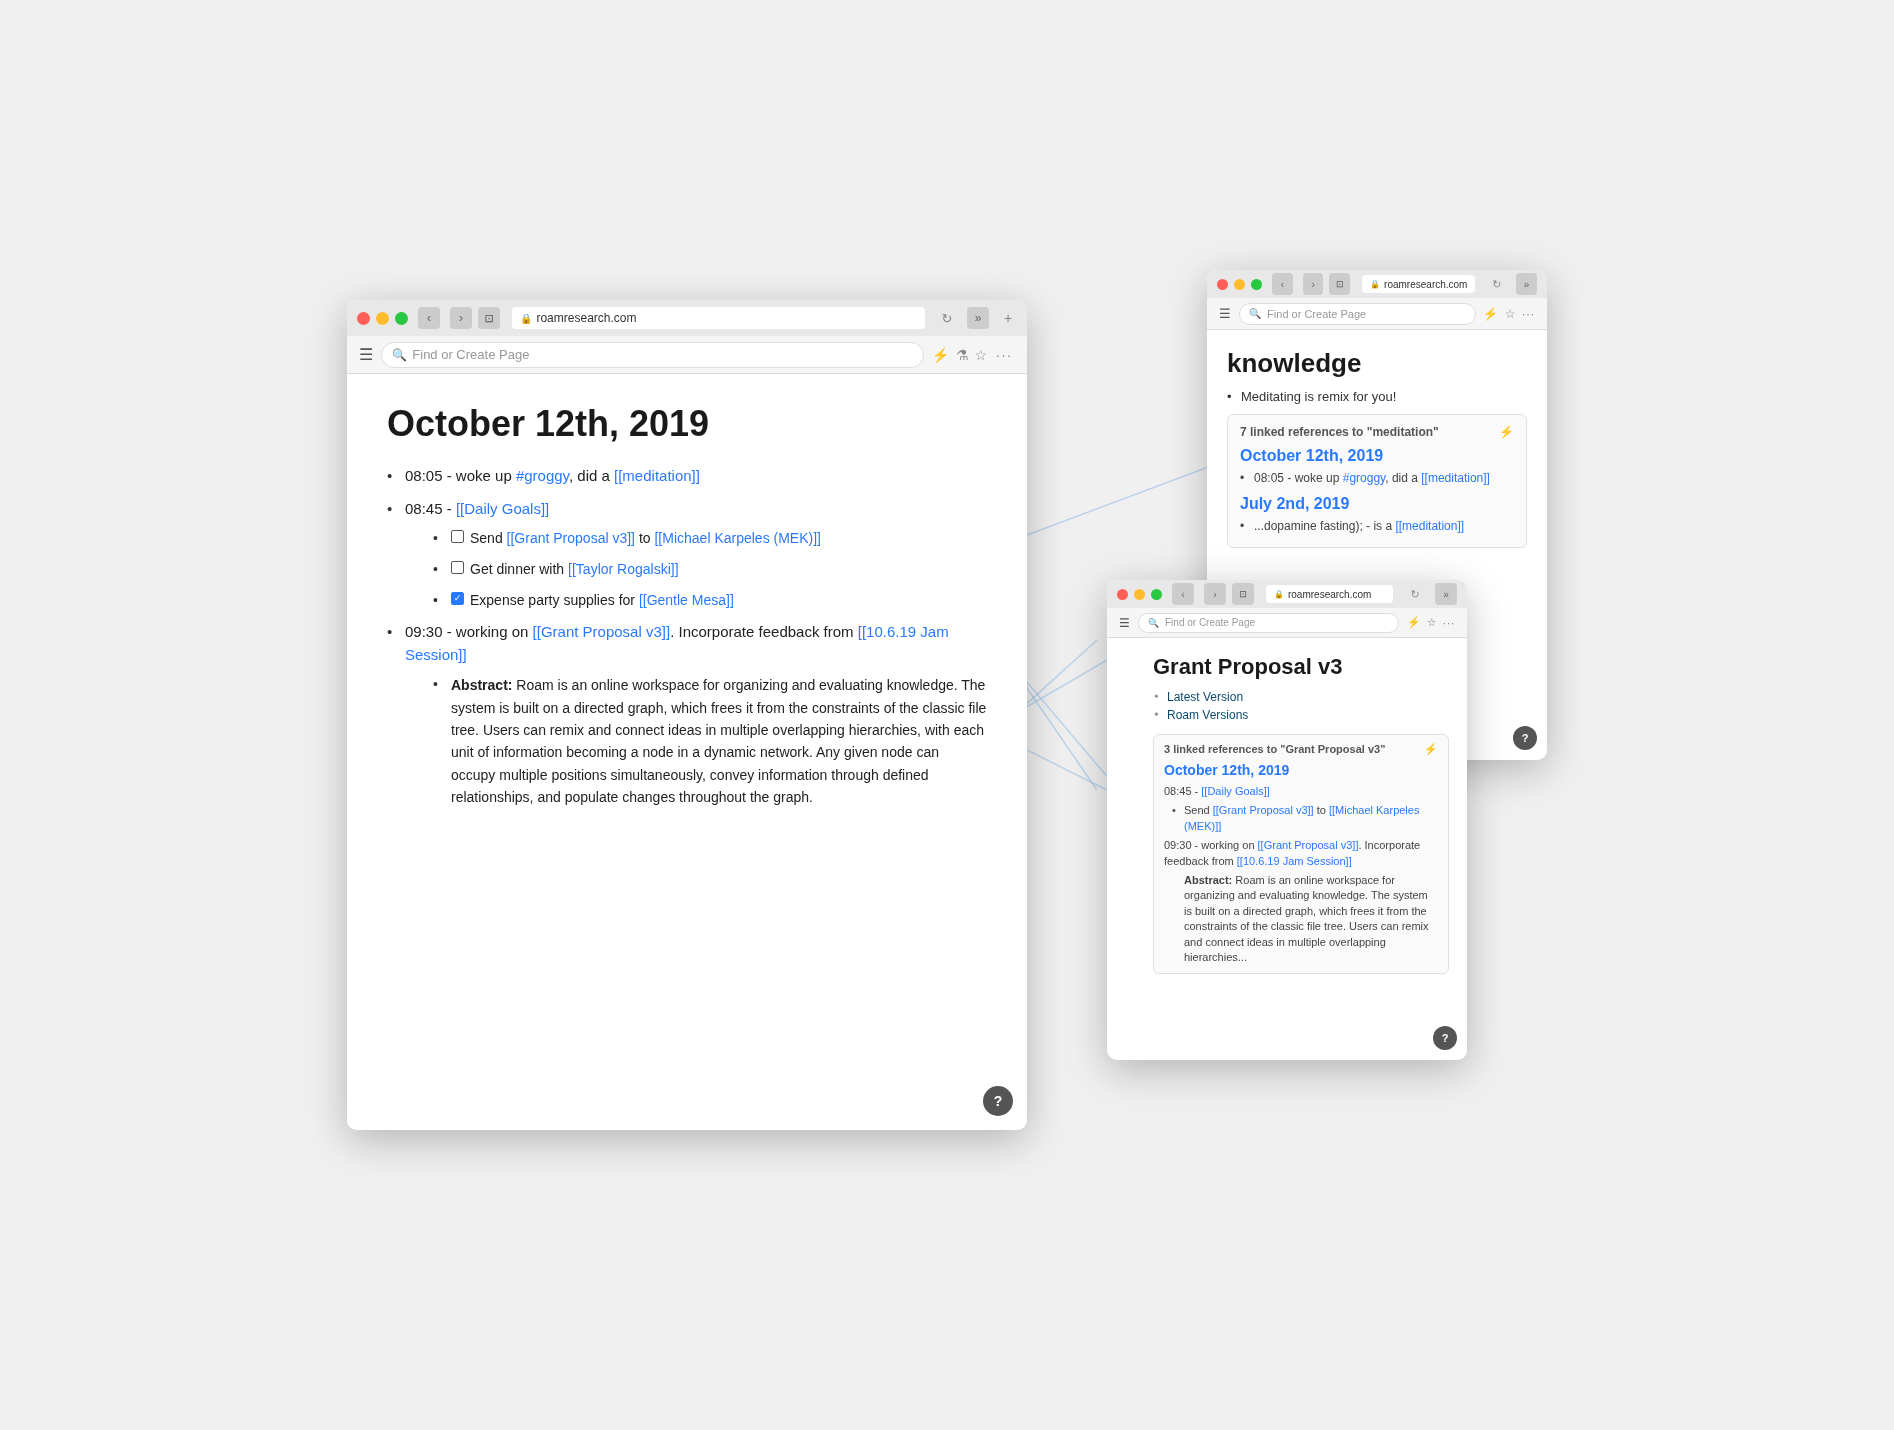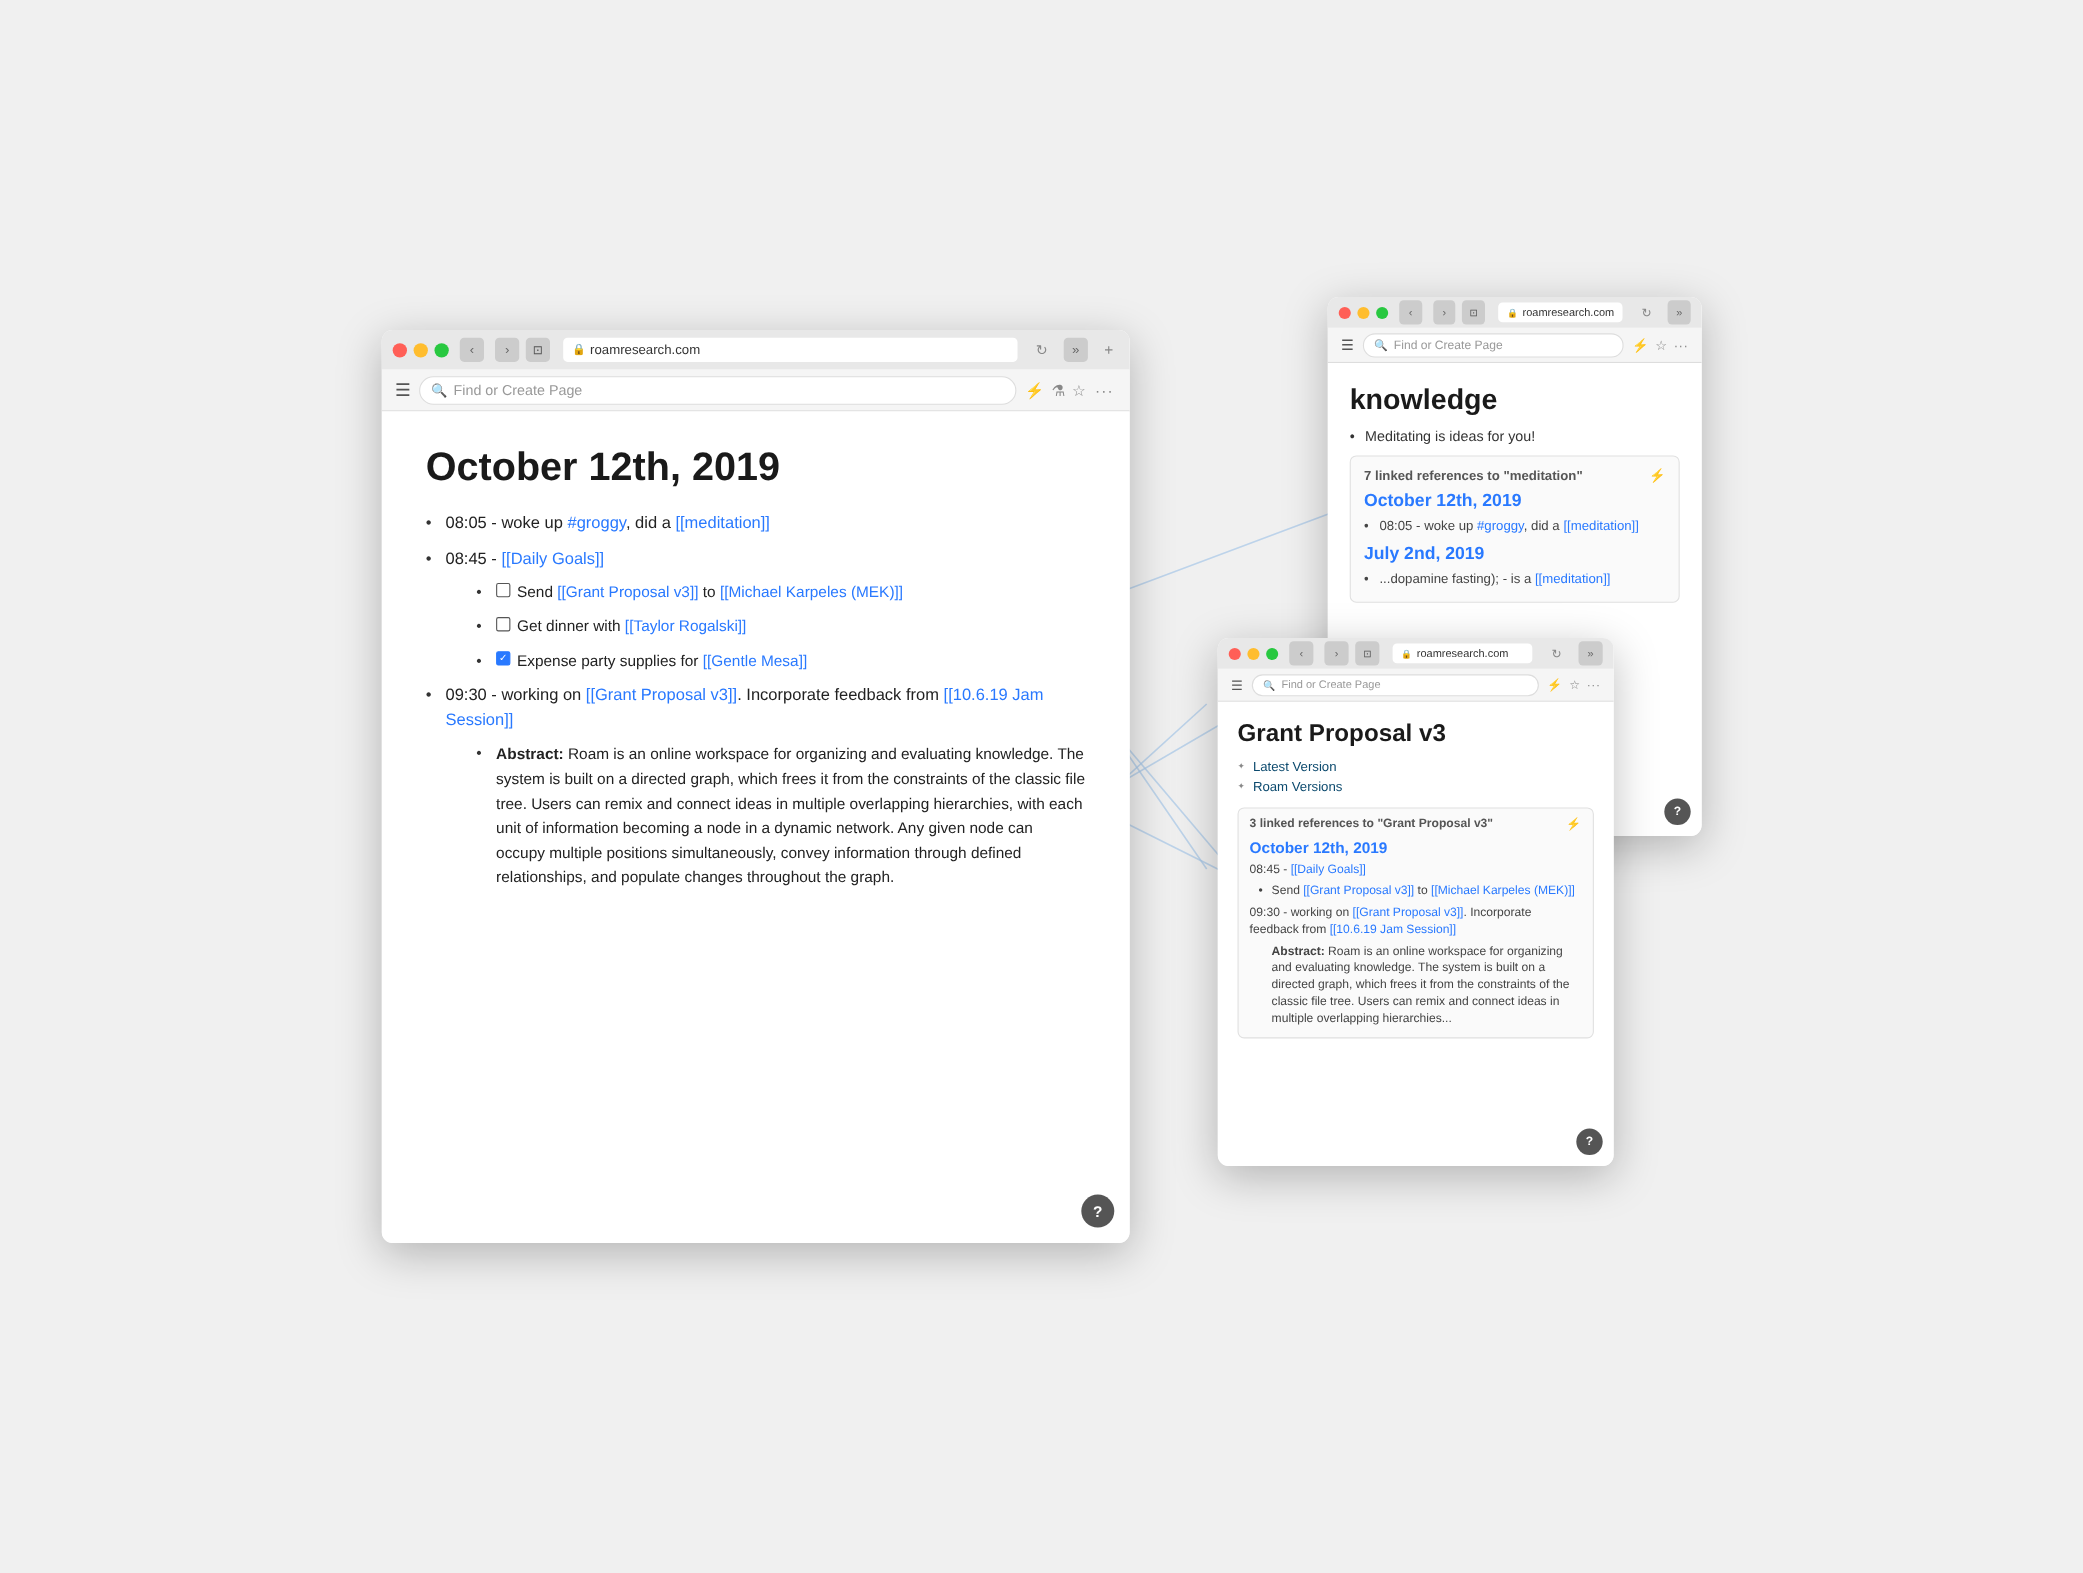--- a/index.html
+++ b/index.html
@@ -326,20 +326,21 @@
       height: 480px;
       z-index: 4;
     }
 
     .grant-window .title-bar { height: 28px; }
     .grant-window .traffic-light { width: 11px; height: 11px; }
 
     .grant-window .content {
       padding: 16px 18px;
       font-size: 12px;
+      margin-left: 28px;
     }
 
     .grant-page-title {
       font-size: 22px;
       font-weight: 700;
       color: #1a1a1a;
       margin-bottom: 10px;
     }
 
     .grant-bullets { margin-bottom: 12px; }
@@ -540,21 +541,21 @@
       </div>
       <div class="toolbar-actions">
         <span class="toolbar-icon" style="font-size:12px;">⚡</span>
         <span class="toolbar-icon" style="font-size:12px;">☆</span>
         <span class="toolbar-icon" style="font-size:12px; letter-spacing:0.5px;">···</span>
       </div>
     </div>
 
     <div class="content">
       <h2 class="med-page-title">knowledge</h2>
-      <p class="med-bullet">Meditating is ideas for you!</p>
+      <p class="med-bullet">Meditating is remix for you!</p>
 
       <div class="linked-refs-box">
         <div class="linked-refs-header">
           <span>7 linked references to "meditation"</span>
           <span style="cursor:pointer;">⚡</span>
         </div>
 
         <div class="ref-page-title">October 12th, 2019</div>
         <div class="ref-text">
           08:05 - woke up <a href="#" class="hashtag">#groggy</a>, did a <a href="#" class="wikilink">[[meditation]]</a>

